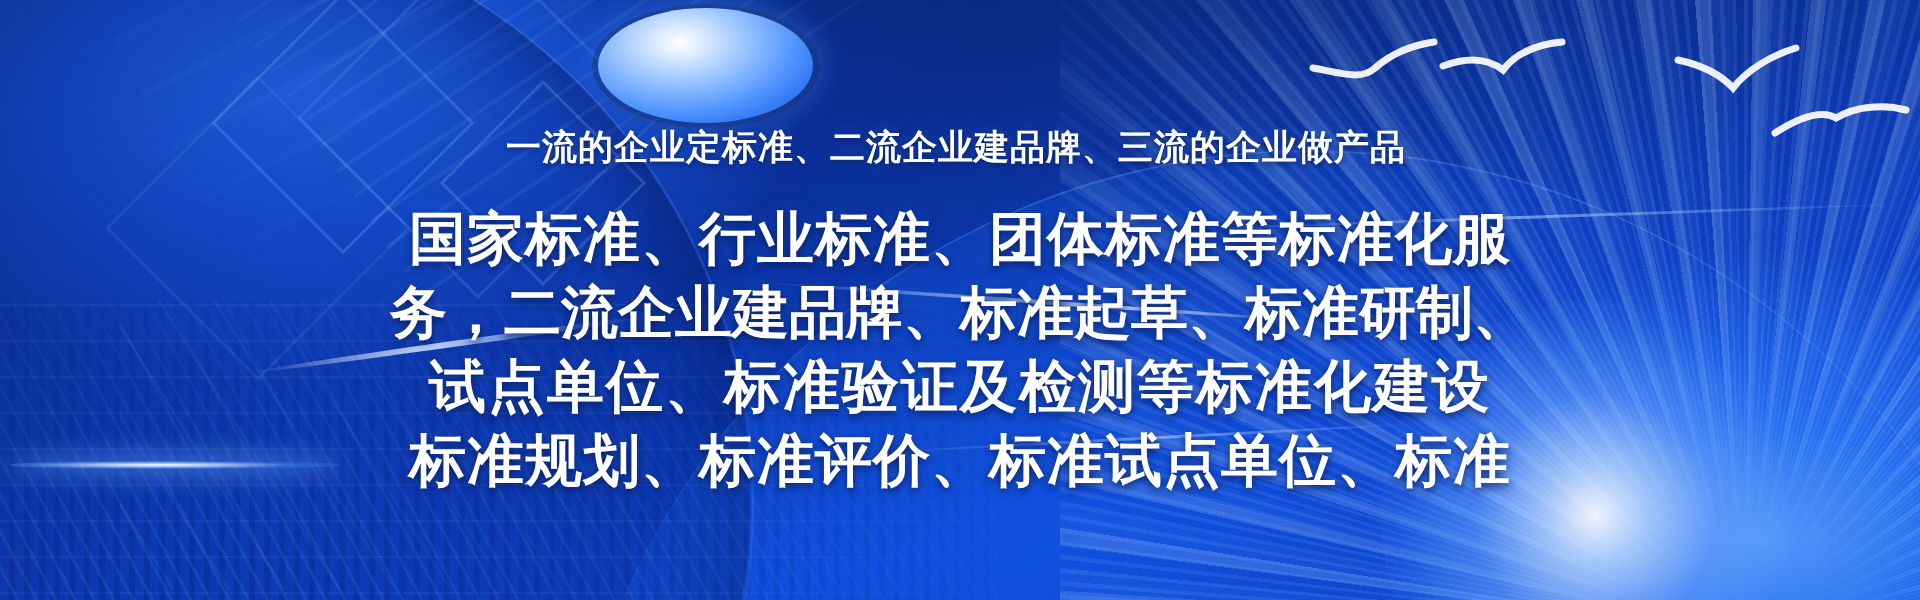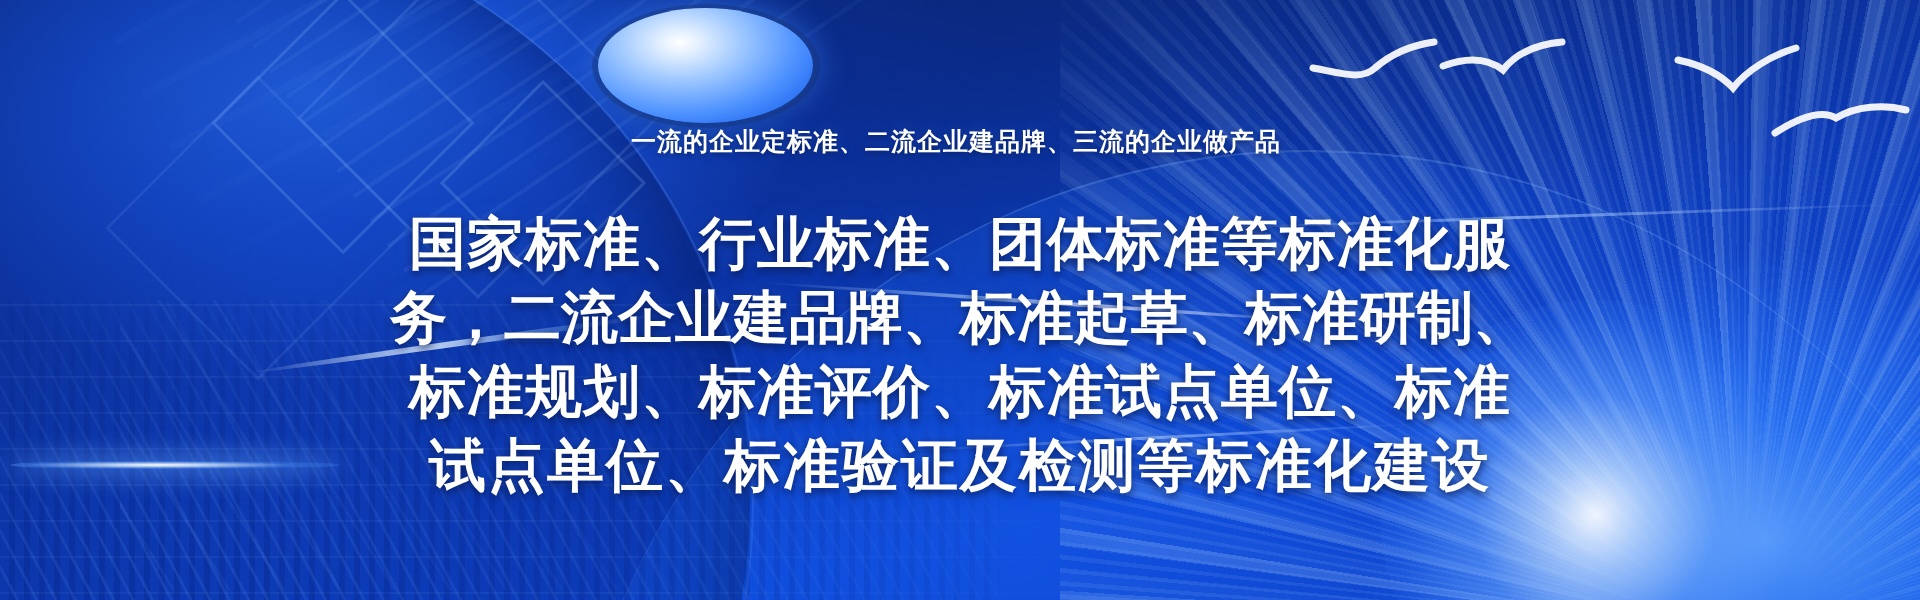--- a/index.html
+++ b/index.html
@@ -155,30 +155,30 @@
   
   .birds{position:absolute;inset:0;pointer-events:none;}
 
   
   .content{
     position:absolute;inset:0;display:flex;flex-direction:column;
     align-items:center;justify-content:flex-start;padding-top:128px;
     box-sizing:border-box;
   }
   .subtitle{
-    color:#ffffff;font-size:25px;font-weight:700;letter-spacing:1px;
+    color:#ffffff;font-size:35px;font-weight:700;letter-spacing:1px;
     line-height:1.1;white-space:nowrap;
     text-shadow:0 2px 6px rgba(2,14,64,.75), 0 0 14px rgba(60,130,255,.45);
     margin:0 8px 34px 0;
   }
   .headline{
     width:1260px;text-align:center;color:#ffffff;
     font-size:57px;font-weight:700;line-height:1.30;letter-spacing:1px;
     text-shadow:0 3px 8px rgba(2,14,64,.80), 0 0 18px rgba(50,120,250,.40);
-    margin:16px;
+    margin:0;
   }
   .headline .ln{display:block;white-space:nowrap;}
   .ln.l2{letter-spacing:0px;}
   .ln.l4{letter-spacing:2px;}
 </style>
 </head>
 <body>
 
 <div class="banner">
 
@@ -220,18 +220,18 @@
       </g>
     </svg>
   </div>
 
   <div class="content">
     <div class="subtitle">一流的企业定标准、二流企业建品牌、三流的企业做产品</div>
 
     <div class="headline">
       <span class="ln l1">国家标准、行业标准、团体标准等标准化服</span>
       <span class="ln l2">务，二流企业建品牌、标准起草、标准研制、</span>
+      <span class="ln l4">试点单位、标准验证及检测等标准化建设</span>
       <span class="ln l3">标准规划、标准评价、标准试点单位、标准</span>
-      <span class="ln l4">试点单位、标准验证及检测等标准化建设</span>
     </div>
   </div>
 
 </div>
 
 </body></html>

